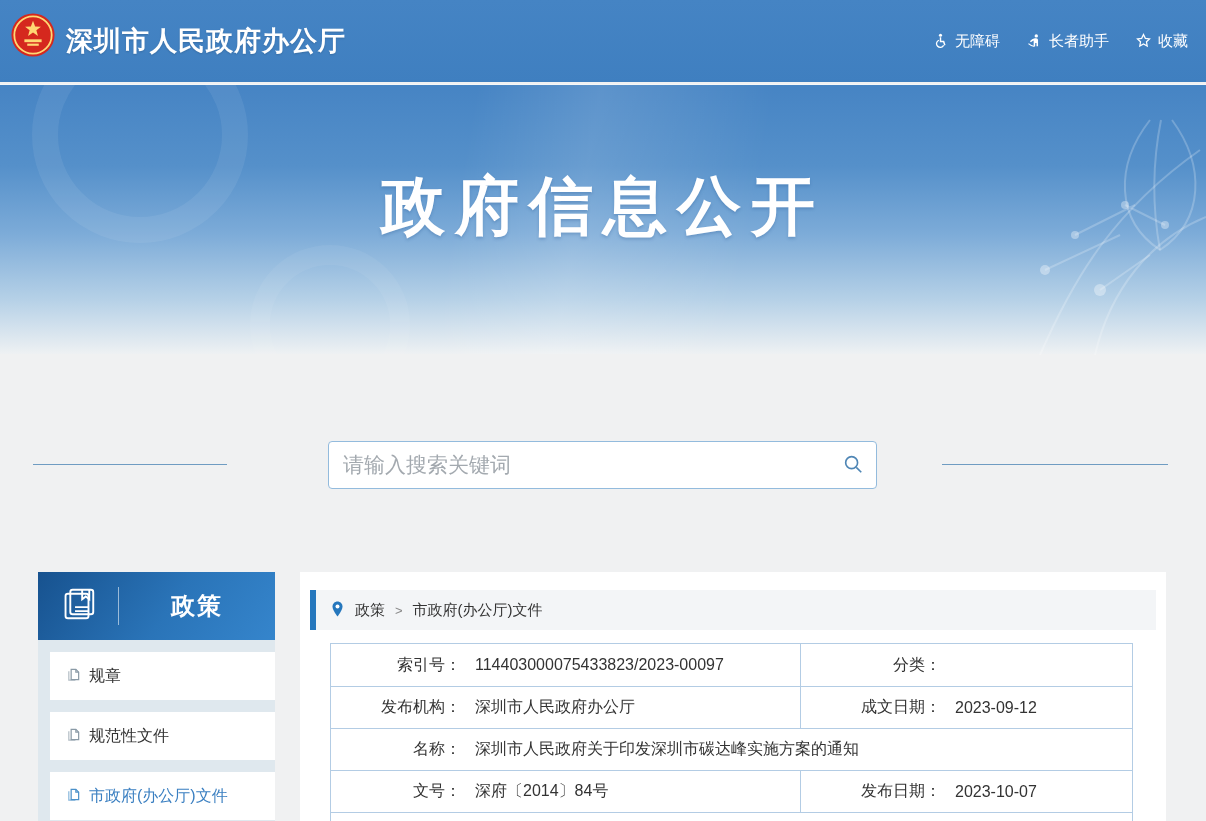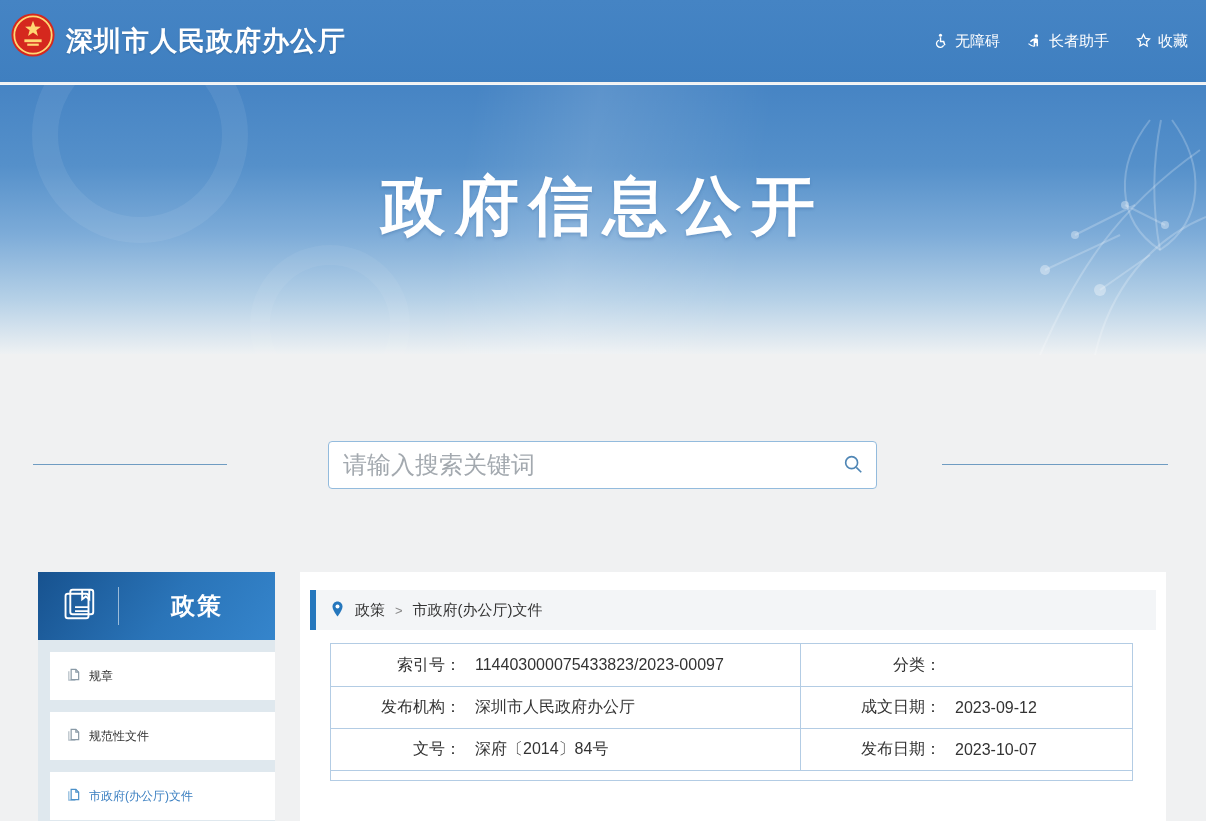--- a/index.html
+++ b/index.html
@@ -29,35 +29,35 @@
             text-shadow:0 2px 3px rgba(30,80,140,.25); }
 
   
   .deco-line { position:absolute; height:0; border-top:1px solid #6f9cc2; }
   .line-left  { left:33px;  top:464px; width:194px; }
   .line-right { left:942px; top:464px; width:226px; }
   .search-box { position:absolute; left:328px; top:441px; width:549px; height:48px;
                 background:#fff; border:1px solid #93bbdd; border-radius:4px;
                 display:flex; align-items:center; }
   .search-input { flex:1; height:100%; border:none; outline:none; background:transparent;
-                  padding:0 14px; font-size:24px; color:#0369a1;
+                  padding:0 14px; font-size:21px; color:#0369a1;
                   font-family:"Liberation Sans","DejaVu Sans",sans-serif; }
   .search-input::placeholder { color:#a3a9af; }
   .search-btn { width:46px; height:100%; display:flex; align-items:center; justify-content:center;
                 background:none; border:none; cursor:pointer; }
 
   
   .sidebar { position:absolute; left:38px; top:572px; width:237px; height:249px; background:#dfe8ee; }
   .sidebar-header { height:68px; background:linear-gradient(125deg,#17528f 0%,#2a74b8 55%,#3585cc 100%);
                     display:flex; align-items:center; }
   .sidebar-header svg { margin-left:22px; }
   .sidebar-divider { width:1px; height:38px; background:rgba(255,255,255,.55); margin-left:20px; }
   .sidebar-title { flex:1; text-align:center; color:#fff; font-size:24px; font-weight:bold; letter-spacing:2px; }
   .side-item { margin:12px 0 0 12px; height:48px; background:#fff; display:flex; align-items:center;
-               gap:8px; padding-left:16px; font-size:12px; color:#333; cursor:pointer; }
+               gap:8px; padding-left:16px; font-size:16px; color:#333; cursor:pointer; }
   .side-item svg { color:#8a9aa6; }
   .side-item.active { color:#3a7fc1; }
   .side-item.active svg { color:#4a90c9; }
 
   
   .card { position:absolute; left:300px; top:572px; width:866px; height:249px; background:#fff; }
   .breadcrumb { position:absolute; left:10px; top:18px; width:846px; height:40px; background:#f3f5f7;
                 display:flex; align-items:center; font-size:15px; color:#333; }
   .crumb-bar { width:6px; height:40px; background:#2577bd; }
   .breadcrumb svg { margin:0 10px 0 14px; }
@@ -237,20 +237,26 @@
         <div class="t-cell t-left">
           <span class="t-label">发布机构：</span>
           <span class="t-value">深圳市人民政府办公厅</span>
         </div>
         <div class="t-cell t-right">
           <span class="t-label r">成文日期：</span>
           <span class="t-value">2023-09-12</span>
         </div>
       </div>
       <div class="t-row">
+        <div class="t-cell t-full">
+          <span class="t-label">名称：</span>
+          <span class="t-value">深圳市人民政府关于印发深圳市碳达峰实施方案的通知</span>
+        </div>
+      </div>
+      <div class="t-row">
         <div class="t-cell t-left">
           <span class="t-label">文号：</span>
           <span class="t-value">深府〔2014〕84号</span>
         </div>
         <div class="t-cell t-right">
           <span class="t-label r">发布日期：</span>
           <span class="t-value">2023-10-07</span>
         </div>
       </div>
       <div class="t-row partial"></div>

